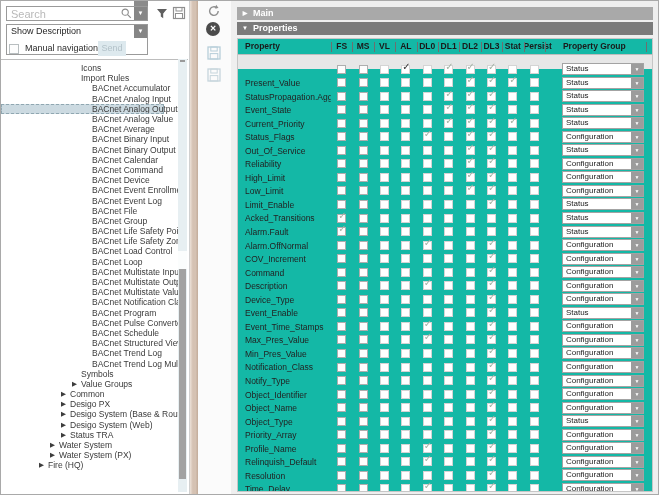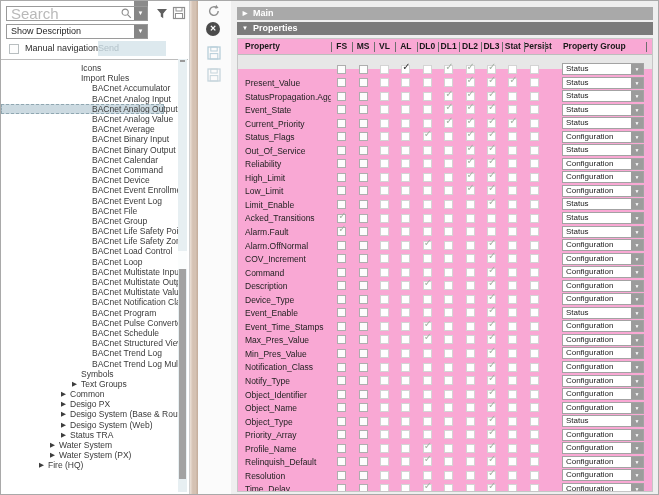--- a/index.html
+++ b/index.html
@@ -4,37 +4,37 @@
 <style>
   * { margin:0; padding:0; box-sizing:border-box; }
   html,body { width:659px; height:495px; }
   body { font-family:"Liberation Sans", sans-serif; background:#fff; }
   #window { position:relative; width:659px; height:495px; background:#ffffff; border:1px solid #a9a9a9; overflow:hidden; }
 
   
   .sidebar { position:absolute; left:0; top:0; width:188px; height:100%; background:#fff; }
   .clip-artifact { position:absolute; left:133px; top:0; width:14px; height:5px; background:#8b8b8b; }
   .search-input { position:absolute; left:5px; top:5px; width:142px; height:15px; border:1px solid #9a9a9a;
-                  background:#fff; font-family:"Liberation Sans",sans-serif; font-size:15px; padding:0 30px 0 4px; color:#444; outline:none; }
+                  background:#fff; font-family:"Liberation Sans",sans-serif; font-size:11px; padding:0 30px 0 4px; color:#444; outline:none; }
   .search-input::placeholder { color:#b9b9b9; }
   .search-glass { position:absolute; left:120px; top:7px; width:11px; height:11px; }
   .combo-btn { position:absolute; width:13px; height:13px; background:#868686; color:#fff; font-size:6px;
                text-align:center; line-height:13px; cursor:default; }
   .search-combo-btn { left:133px; top:6px; }
   .filter-btn { position:absolute; left:154px; top:6px; width:14px; height:14px; }
   .save-top-btn { position:absolute; left:171px; top:5px; width:14px; height:14px; }
 
-  .desc-combo { position:absolute; left:5px; top:23px; width:142px; height:15px; border:1px solid #9a9a9a;
+  .desc-combo { position:absolute; left:5px; top:23px; width:142px; height:31px; border:1px solid #9a9a9a;
                 background:#fff; font-size:9px; line-height:13px; padding-left:4px; color:#1f1f1f; }
   .desc-combo-btn { left:133px; top:24px; }
 
   .nav-check { position:absolute; left:8px; top:43px; width:10px; height:10px; border:1px solid #b8bec0; background:#fdfdfd; }
   .nav-label { position:absolute; left:24px; top:42px; font-size:9px; color:#2e2e2e; }
-  .send-btn { position:absolute; left:97px; top:40px; width:68px; height:15px; background:#dde9ee;
-              color:#b3c2c9; font-size:9px; text-align:left; line-height:15px; }
+  .send-btn { position:absolute; left:97px; top:40px; width:28px; height:15px; background:#dde9ee;
+              color:#b3c2c9; font-size:9px; text-align:center; line-height:15px; }
   .sidebar-sep { position:absolute; left:0; top:58px; width:187px; height:1px; background:#bdbdbd; }
 
   .tree { position:absolute; left:0; top:62px; width:177px; height:429px; overflow:hidden;
           font-size:8.5px; color:#3a3a3a; }
   .tree-row { height:10.2px; display:flex; align-items:center; padding-left:4px; white-space:nowrap; }
   .tree-row.selected { background:#ccdae1; outline:1px dashed #90a7b1; outline-offset:-1px; width:163px; }
   .tree-indent { flex:none; height:1px; }
   .tree-arrow { flex:none; width:9px; font-size:6.5px; color:#3d3d3d; line-height:10px; }
   .tree-label { line-height:10px; }
 
@@ -57,21 +57,21 @@
                   font-size:8px; font-weight:bold; text-align:center; line-height:14px; }
 
   
   .rightpanel { position:absolute; left:230px; top:0; width:429px; height:100%; background:#efefef; }
   .bar { position:absolute; left:6px; width:416px; height:13px; color:#fff; font-size:9px; font-weight:bold;
          line-height:13px; white-space:nowrap; }
   .bar .arr { display:inline-block; width:16px; text-align:center; font-size:6px; vertical-align:top; }
   .bar-main { top:6px; background:#a9a9a9; }
   .bar-props { top:21px; background:#7b7b7b; }
 
-  .ptable { position:absolute; left:6px; top:37px; width:416px; height:454px; background:#f9a8d4; border:1px solid #c6c6c6; overflow:hidden; }
+  .ptable { position:absolute; left:6px; top:37px; width:416px; height:454px; background:#14b8a6; border:1px solid #c6c6c6; overflow:hidden; }
   .phead, .prow { display:grid; grid-template-columns:93px repeat(10,21.4px) 101px 1fr; align-items:center; }
   .phead { height:16px; border-bottom:1px solid #bdbdbd; font-size:8.5px; font-weight:bold; color:#1a1a1a; }
   .phead .c { position:relative; text-align:center; height:100%; line-height:15px; white-space:nowrap; }
   .phead .c.first { text-align:left; padding-left:7px; }
   .phead .c.group { text-align:left; padding-left:18px; }
   .pipe { position:absolute; left:0; top:3px; height:10px; width:0; border-left:1px solid #6e6e6e; }
 
   .prow { height:13.55px; font-size:8.5px; }
   .prow.selected { background:#e7e7e7; }
   .pname { padding-left:7px; color:#222; white-space:nowrap; overflow:hidden;margin-top:28px; }
@@ -273,21 +273,21 @@
           <span class="tree-label">BACnet Trend Log Multiple</span>
         </div>
         <div class="tree-row">
           <span class="tree-indent" style="width: 67px;"></span>
           <span class="tree-arrow"></span>
           <span class="tree-label">Symbols</span>
         </div>
         <div class="tree-row">
           <span class="tree-indent" style="width: 67px;"></span>
           <span class="tree-arrow">▶</span>
-          <span class="tree-label">Text Groups</span>
+          <span class="tree-label">Value Groups</span>
         </div>
         <div class="tree-row">
           <span class="tree-indent" style="width: 56px;"></span>
           <span class="tree-arrow">▶</span>
           <span class="tree-label">Common</span>
         </div>
         <div class="tree-row">
           <span class="tree-indent" style="width: 56px;"></span>
           <span class="tree-arrow">▶</span>
           <span class="tree-label">Desigo PX</span>

